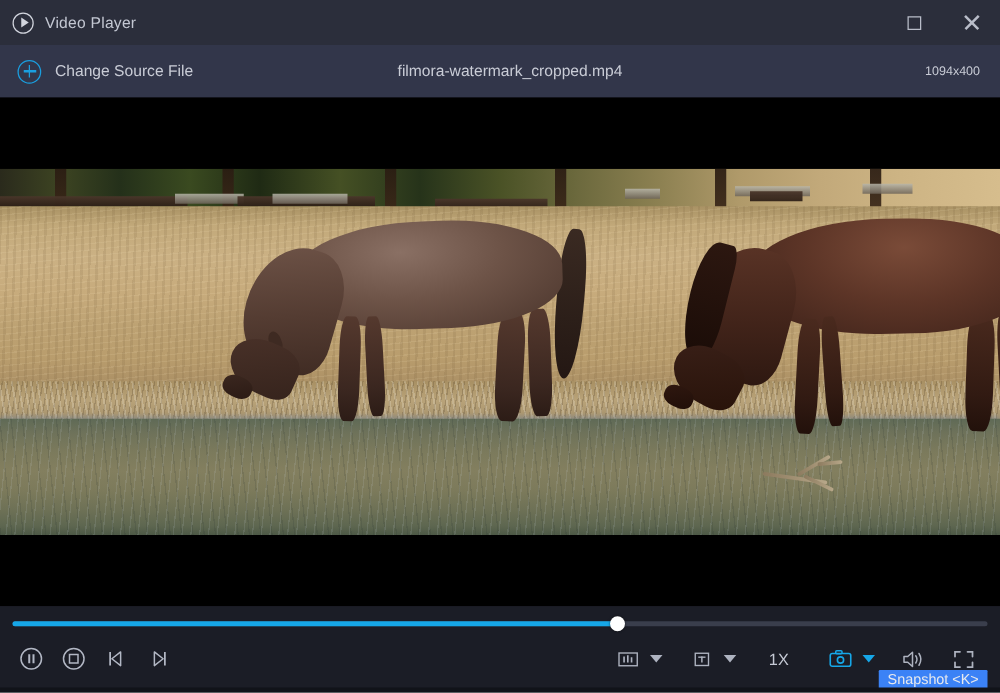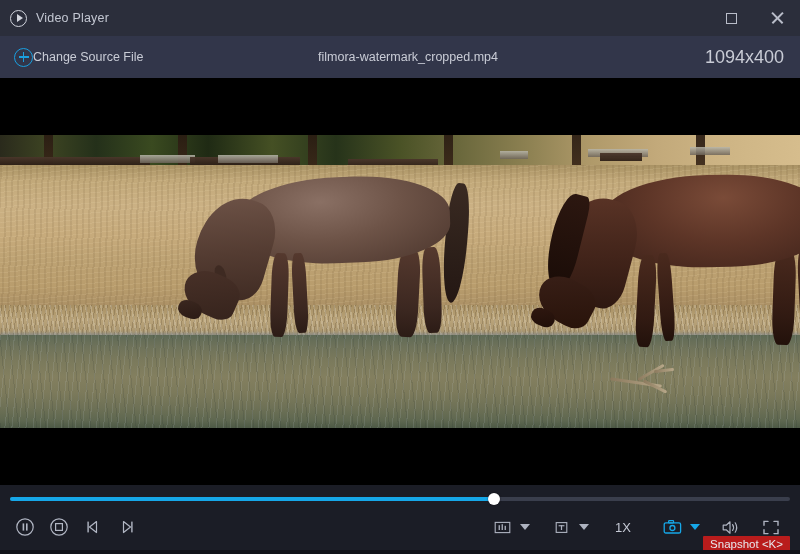--- a/index.html
+++ b/index.html
@@ -62,37 +62,37 @@
   .xmark:after  { transform: rotate(-45deg); }
 
   
   .sourcebar {
     height: 42px; flex: 0 0 42px;
     background: #32364a;
     display: flex; align-items: center;
     position: relative;
     padding: 0 16px 0 14px;
   }
-  .src-left { display: flex; align-items: center; gap: 0; cursor: pointer; }
+  .src-left { display: flex; align-items: center; gap: 11px; cursor: pointer; }
   .plus-icon {
     width: 19px; height: 19px; border-radius: 50%;
     border: 1.7px solid #1a9fe0; position: relative;
   }
   .plus-icon:before, .plus-icon:after {
     content: ""; position: absolute; background: #1a9fe0;
   }
   .plus-icon:before { left: 3.5px; top: 7.6px; width: 10px; height: 1.7px; }
   .plus-icon:after  { top: 3.5px; left: 7.6px; height: 10px; width: 1.7px; }
   .src-label { color: #c9ccd6; font-size: 12.5px; }
   .src-filename {
     position: absolute; left: 16px; right: 0; text-align: center;
     color: #c9ccd6; font-size: 12.5px; pointer-events: none;
   }
   .src-res {
-    margin-left: auto; color: #c9ccd6; font-size: 18px;
+    margin-left: auto; color: #c9ccd6; font-size: 10px;
     position: relative; z-index: 2;
   }
 
   
   .stage {
     flex: 1 1 auto;
     background: #000;
     position: relative;
     overflow: hidden;
   }
@@ -329,21 +329,21 @@
   }
   .caret.blue { border-top-color: #16a7e8; }
   .speed {
     color: #c5c9d4; font-size: 13px; margin: 0 26px 0 10px;
     cursor: pointer;
   }
   .snap-active rect, .snap-active circle, .snap-active path { stroke: #16a7e8 !important; }
 
   .tooltip {
     position: absolute; right: 10px; bottom: 1px;
-    background: #b91c1c; color: #e7e9ee;
+    background: #3b82f6; color: #e7e9ee;
     font-size: 11.5px; padding: 2px 7px 3px;
     white-space: nowrap;
     border-radius: 1px;
   }
   .bottom-strip {
     position: absolute; left: 0; right: 0; bottom: 0; height: 4px;
     background: #111319;
   }
 </style>
 </head>

